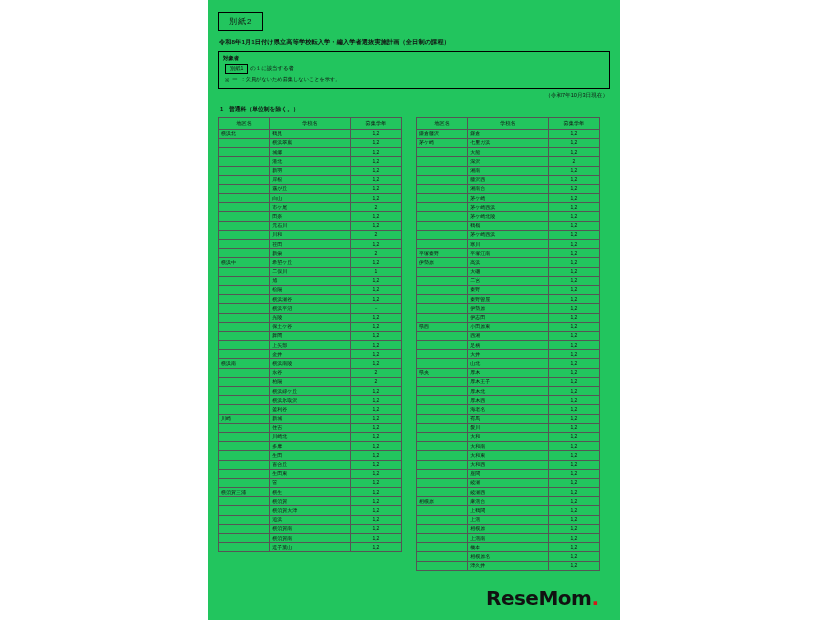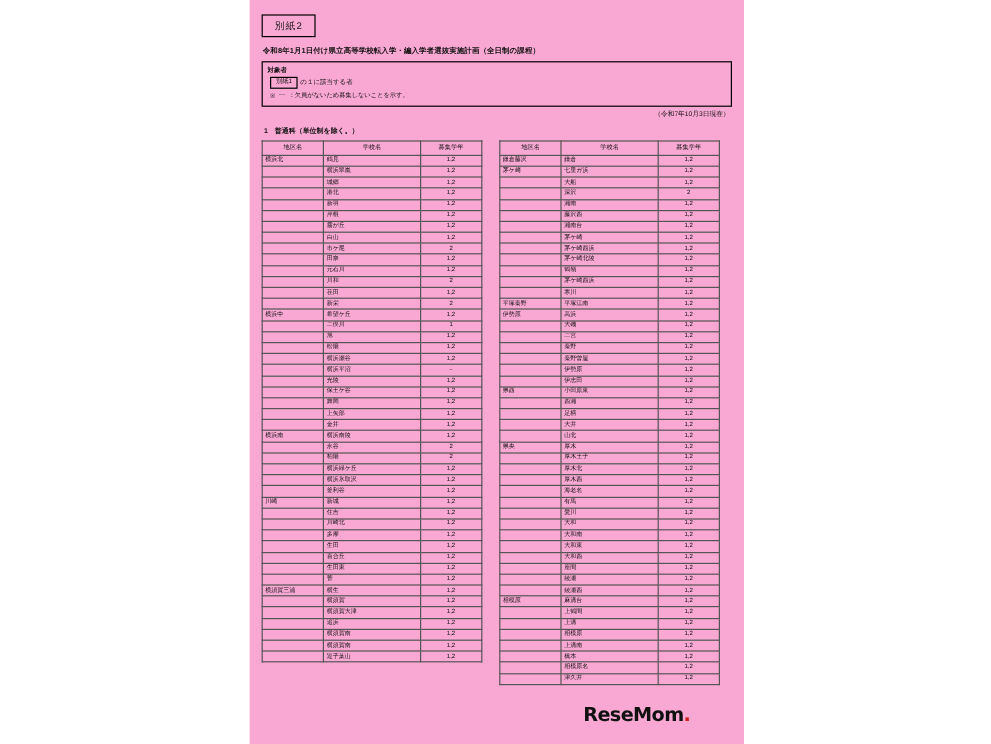--- a/index.html
+++ b/index.html
@@ -14,21 +14,21 @@
     color: #111;
     overflow: hidden;
     position: relative;
   }
   .page {
     position: absolute;
     left: 208px;
     top: 0px;
     width: 412px;
     height: 620px;
-    background: #f9a8d4;
+    background: #22c55e;
     box-sizing: border-box;
     padding: 8px 10px;
   }
   .badge {
     display: inline-block;
     border: 1px solid #000;
     font-size: 8px;
     padding: 3px 10px;
     letter-spacing: 1px;
     margin-top: 4px;
@@ -112,21 +112,21 @@
   col.c-area { width: 28%; }
   col.c-school { width: 44%; }
   col.c-grade { width: 28%; }
   td.area { text-align: left; padding-left: 3px; }
   td.school { text-align: left; padding-left: 10px; }
   td.grade { text-align: center; }
   .watermark {
     position: absolute;
     left: 486px;
     top: 586px;
-    font-size: 16px;
+    font-size: 20px;
     font-weight: bold;
     color: #111;
     letter-spacing: -0.5px;
     font-family: "DejaVu Sans", sans-serif;
   }
   .watermark .dot {
     color: #d21b1b;
   }
 </style>
 </head>

